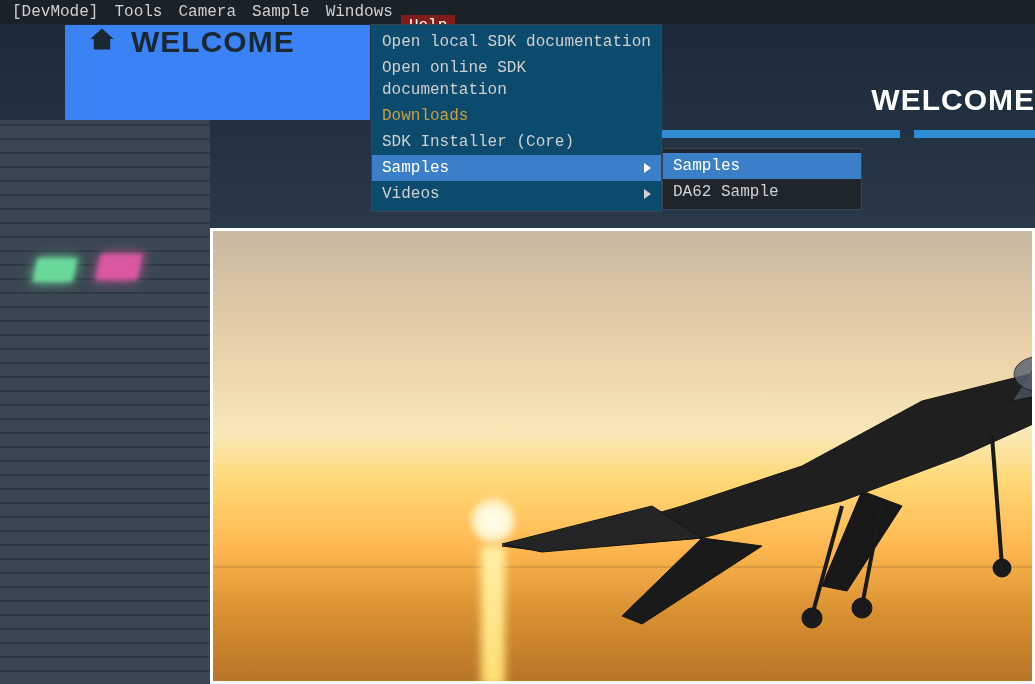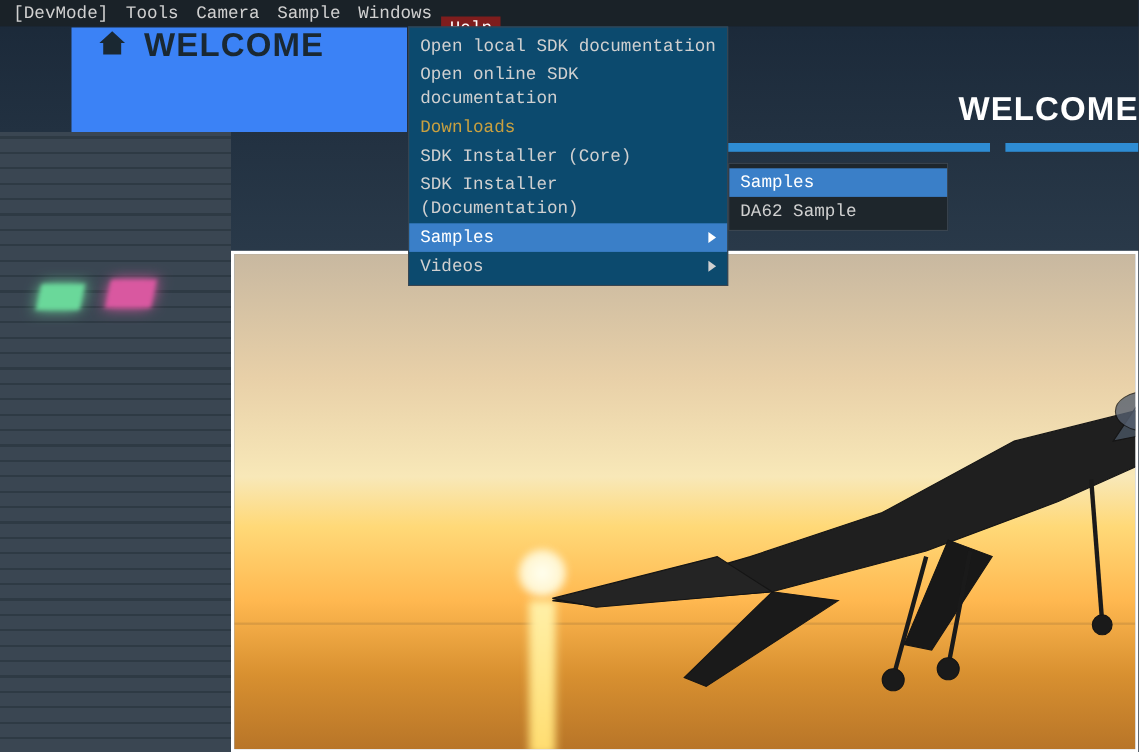--- a/index.html
+++ b/index.html
@@ -322,23 +322,20 @@
     </div>
   <div class="dropdown-item">
       <span>Open online SDK documentation</span>
     </div>
   <div class="dropdown-item section">
       <span>Downloads</span>
     </div>
   <div class="dropdown-item">
       <span>SDK Installer (Core)</span>
     </div>
-  <div class="dropdown-item">
-      <span>SDK Installer (Documentation)</span>
-    </div>
   <div class="dropdown-item highlighted">
     <span>Samples</span>
     <span class="arrow-right"></span>
   </div>
   <div class="dropdown-item">
     <span>Videos</span>
     <span class="arrow-right"></span>
   </div>
 </div>
 

